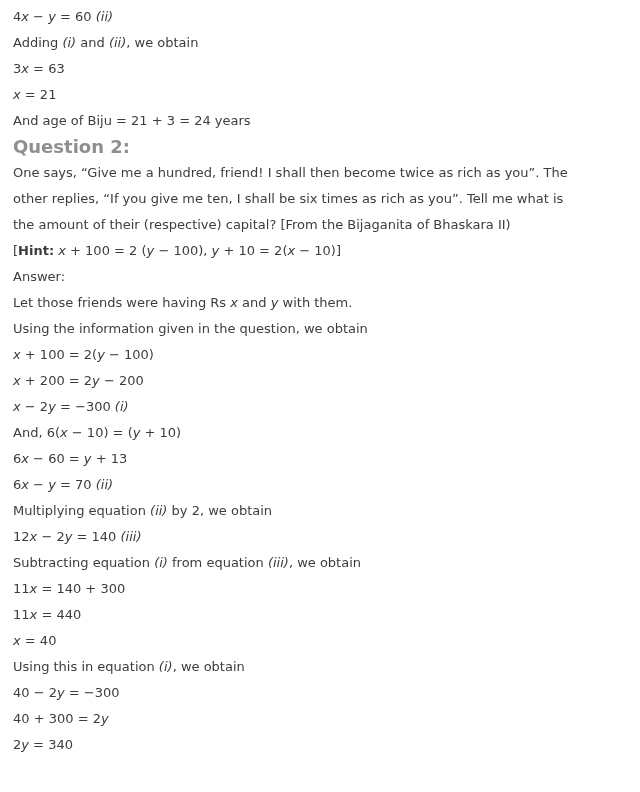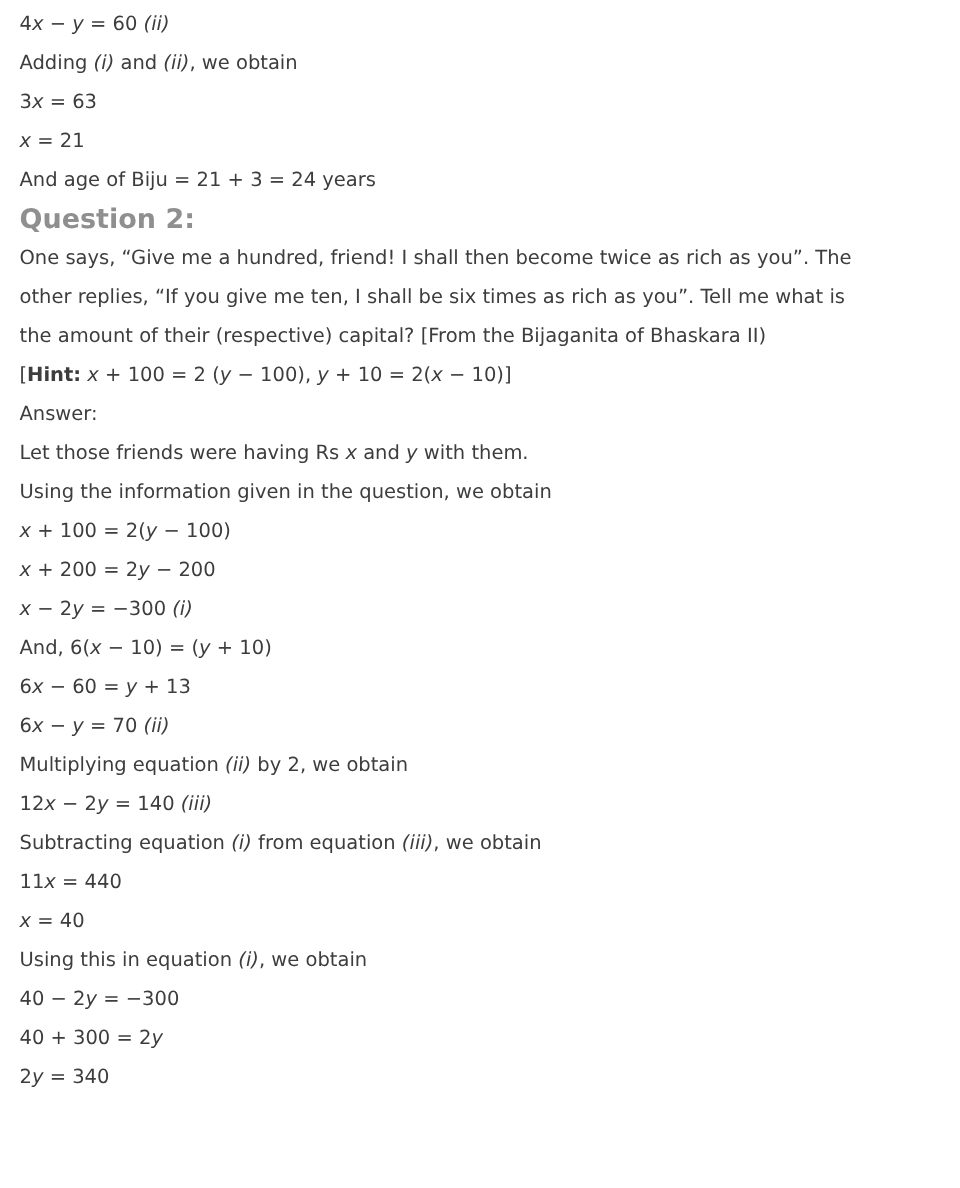--- a/index.html
+++ b/index.html
@@ -59,20 +59,21 @@
       <div class="line"><span>Using the information given in the question, we obtain</span></div>
       <div class="line"><span class="it">x</span><span> + 100 = 2(</span><span class="it">y</span><span> − 100)</span></div>
       <div class="line"><span class="it">x</span><span> + 200 = 2</span><span class="it">y</span><span> − 200</span></div>
       <div class="line"><span class="it">x</span><span> − 2</span><span class="it">y</span><span> = −300 </span><span class="it">(i)</span></div>
       <div class="line"><span>And, 6(</span><span class="it">x</span><span> − 10) = (</span><span class="it">y</span><span> + 10)</span></div>
       <div class="line"><span>6</span><span class="it">x</span><span> − 60 = </span><span class="it">y</span><span> + 13</span></div>
       <div class="line"><span>6</span><span class="it">x</span><span> − </span><span class="it">y</span><span> = 70 </span><span class="it">(ii)</span></div>
       <div class="line"><span>Multiplying equation </span><span class="it">(ii)</span><span> by 2, we obtain</span></div>
       <div class="line"><span>12</span><span class="it">x</span><span> − 2</span><span class="it">y</span><span> = 140 </span><span class="it">(iii)</span></div>
       <div class="line"><span>Subtracting equation </span><span class="it">(i)</span><span> from equation </span><span class="it">(iii)</span><span>, we obtain</span></div>
+      <div class="line"><span>11</span><span class="it">x</span><span> = 140 + 300</span></div>
       <div class="line"><span>11</span><span class="it">x</span><span> = 440</span></div>
       <div class="line"><span class="it">x</span><span> = 40</span></div>
       <div class="line"><span>Using this in equation </span><span class="it">(i)</span><span>, we obtain</span></div>
       <div class="line"><span>40 − 2</span><span class="it">y</span><span> = −300</span></div>
       <div class="line"><span>40 + 300 = 2</span><span class="it">y</span></div>
       <div class="line"><span>2</span><span class="it">y</span><span> = 340</span></div>
     </div>
 </div>
 
 </body></html>

